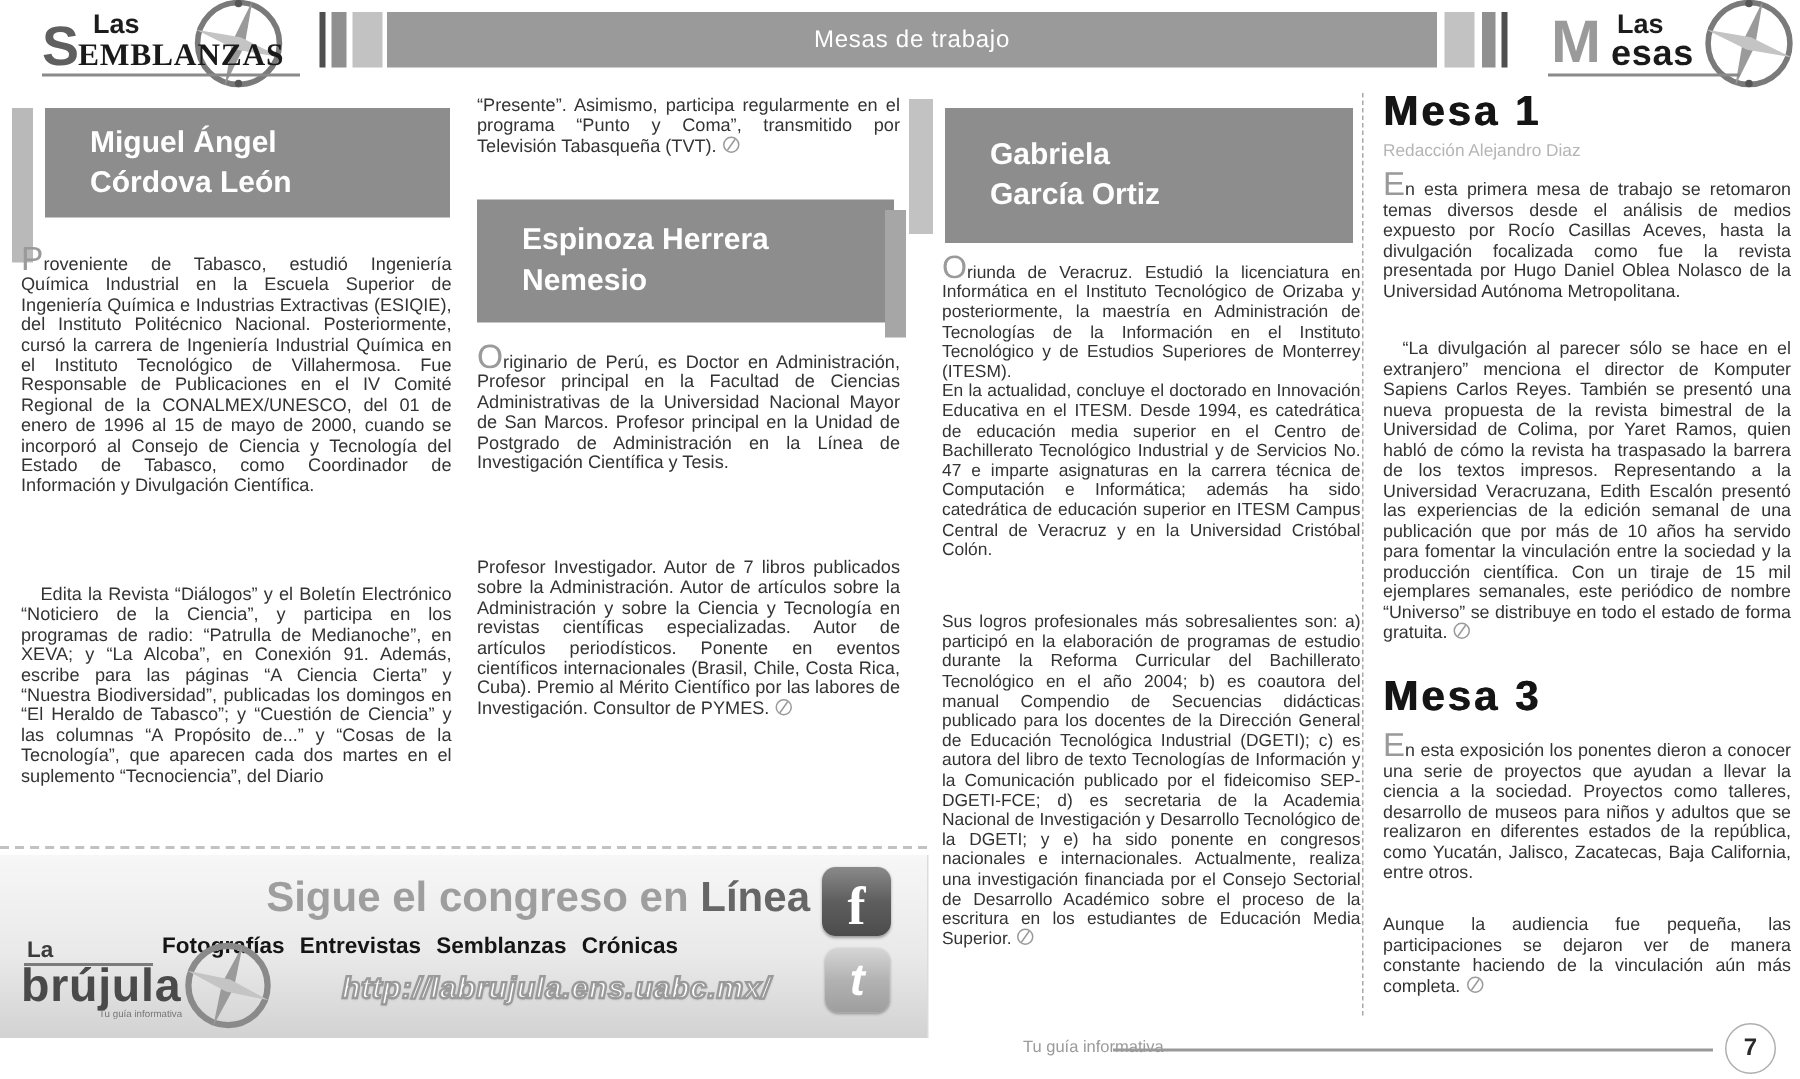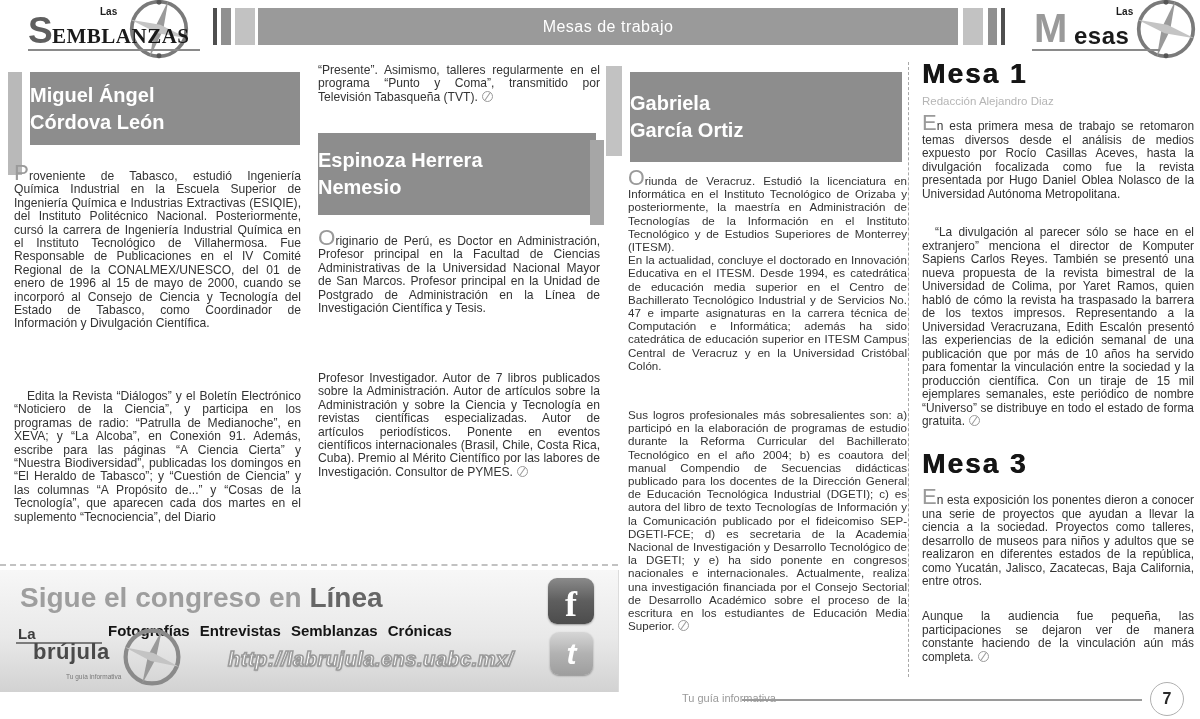--- a/index.html
+++ b/index.html
@@ -14,33 +14,33 @@
   
   .hdr-bar{position:absolute;top:8px;height:37px;}
   .bar-dark{background:#4f4f4f;}
   .bar-med{background:#909090;}
   .bar-light{background:#c2c2c2;}
   .center-bar{
     position:absolute;left:258px;top:8px;width:700px;height:37px;
     background:#9a9a9a;color:#fff;font-size:16px;
     display:flex;align-items:center;justify-content:center;letter-spacing:.5px;
   }
-  .logo-small{font-size:10px;font-weight:bold;color:#1c1c1c;margin-left:38px;}
+  .logo-small{font-size:18px;font-weight:bold;color:#1c1c1c;}
   .logo-big-s{font-size:37px;font-weight:bold;color:#5f5f5f;line-height:1;}
   .logo-word{font-size:21px;font-weight:bold;color:#1a1a1a;letter-spacing:.5px;}
   .logo-big-m{font-size:40px;font-weight:bold;color:#9a9a9a;line-height:1;}
   .logo-underline{position:absolute;height:2px;background:#8a8a8a;}
   .compass{position:absolute;}
 
   
   .name-box{
     position:absolute;background:#8d8d8d;color:#fff;
     font-weight:bold;font-size:20px;line-height:1.35;
     display:flex;flex-direction:column;justify-content:center;
-    box-sizing:border-box;
+    padding-left:30px;box-sizing:border-box;
   }
   .accent-bar{position:absolute;background:#b9b9b9;}
 
   
   .bio{position:absolute;color:#333;text-align:justify;}
   .bio p{margin:0;}
   .c1{left:14px;width:287px;font-size:12.1px;line-height:13.4px;}
   .c2{left:318px;width:282px;font-size:12.1px;line-height:13.4px;}
   .c3{left:628px;width:279px;font-size:11.6px;line-height:13.2px;}
   .c4{left:922px;width:272px;font-size:11.9px;line-height:13.5px;}
@@ -63,39 +63,39 @@
 
   .v-divider{position:absolute;left:908px;top:62px;height:615px;border-left:1px dashed #a8a8a8;}
 
   
   .footer-dash{position:absolute;left:0;top:564px;width:618px;border-top:2px dashed #c2c2c2;}
   .footer-box{
     position:absolute;left:0;top:570px;width:618px;height:122px;
     background:linear-gradient(#f7f7f7,#e9e9e9 55%,#d2d2d2);
     border-right:1px solid #dcdcdc;
   }
-  .follow-line1{position:absolute;left:20px;top:12px;width:520px;text-align:left;
+  .follow-line1{position:absolute;left:20px;top:12px;width:520px;text-align:right;
     font-size:28px;font-weight:bold;color:#9e9e9e;}
   .follow-line1 .strong{color:#666;}
   .follow-line2{position:absolute;left:20px;top:52px;width:520px;text-align:center;
     font-size:15px;font-weight:bold;color:#151515;word-spacing:6px;}
   .social{
     position:absolute;border-radius:9px;color:#fff;text-align:center;
     font-weight:bold;box-shadow:0 1px 2px rgba(0,0,0,.35);
   }
   .fb{left:548px;top:8px;width:46px;height:46px;
     background:linear-gradient(#8a8a8a,#5e5e5e 50%,#4c4c4c);
     font-size:36px;line-height:52px;font-family:"Liberation Serif",serif;}
   .tw{left:550px;top:62px;width:43px;height:43px;
     background:linear-gradient(#d6d6d6,#b2b2b2 50%,#9e9e9e);
     font-size:30px;line-height:44px;font-style:italic;}
   .brand{position:absolute;left:14px;top:55px;width:170px;height:65px;}
   .brand-la{position:absolute;left:4px;top:0;font-size:15px;font-weight:bold;color:#3c3c3c;}
   .brand-la-line{position:absolute;left:2px;top:17px;width:86px;height:1.5px;background:#7c7c7c;}
-  .brand-word{position:absolute;left:0;top:14px;font-size:22px;font-weight:bold;color:#4a4a4a;letter-spacing:.5px;margin-left:19px;}
+  .brand-word{position:absolute;left:0;top:14px;font-size:31px;font-weight:bold;color:#4a4a4a;letter-spacing:.5px;}
   .brand-tag{position:absolute;left:52px;top:48px;font-size:6.5px;color:#777;}
   .url-text{
     position:absolute;left:228px;top:78px;width:390px;text-align:left;
     font-size:20px;font-weight:bold;font-style:italic;color:#fff;
     -webkit-text-stroke:1.6px #9a9a9a;letter-spacing:.5px;
     text-shadow:0 1px 2px rgba(0,0,0,.25);
   }
 
   
   .bottom-tag{position:absolute;left:682px;top:692px;font-size:11px;color:#9a9a9a;}
@@ -158,21 +158,21 @@
   <span>Córdova León</span>
 </div>
 <div class="bio c1" style="top:166px;">
   <p class="dropcap">Proveniente de Tabasco, estudió Ingeniería Química Industrial en la Escuela Superior de Ingeniería Química e Industrias Extractivas (ESIQIE), del Instituto Politécnico Nacional. Posteriormente, cursó la carrera de Ingeniería Industrial Química en el Instituto Tecnológico de Villahermosa. Fue Responsable de Publicaciones en el IV Comité Regional de la CONALMEX/UNESCO, del 01 de enero de 1996 al 15 de mayo de 2000, cuando se incorporó al Consejo de Ciencia y Tecnología del Estado de Tabasco, como Coordinador de Información y Divulgación Científica.</p>
 </div>
 <div class="bio c1" style="top:390px;">
   <p class="indent">Edita la Revista “Diálogos” y el Boletín Electrónico “Noticiero de la Ciencia”, y participa en los programas de radio: “Patrulla de Medianoche”, en XEVA; y “La Alcoba”, en Conexión 91. Además, escribe para las páginas “A Ciencia Cierta” y “Nuestra Biodiversidad”, publicadas los domingos en “El Heraldo de Tabasco”; y “Cuestión de Ciencia” y las columnas “A Propósito de...” y “Cosas de la Tecnología”, que aparecen cada dos martes en el suplemento “Tecnociencia”, del Diario</p>
 </div>
 
 <div class="bio c2" style="top:64px;">
-  <p><span>“Presente”. Asimismo, talleres regularmente en el programa “Punto y Coma”, transmitido por Televisión Tabasqueña (TVT).</span><span class="end-icon"></span></p>
+  <p><span>“Presente”. Asimismo, participa regularmente en el programa “Punto y Coma”, transmitido por Televisión Tabasqueña (TVT).</span><span class="end-icon"></span></p>
 </div>
 <div class="name-box" style="left:318px;top:133px;width:278px;height:82px;">
   <span>Espinoza Herrera</span>
   <span>Nemesio</span>
 </div>
 <div class="accent-bar" style="left:590px;top:140px;width:14px;height:85px;background:#a6a6a6;"></div>
 <div class="bio c2" style="top:231px;">
   <p class="dropcap">Originario de Perú, es Doctor en Administración, Profesor principal en la Facultad de Ciencias Administrativas de la Universidad Nacional Mayor de San Marcos. Profesor principal en la Unidad de Postgrado de Administración en la Línea de Investigación Científica y Tesis.</p>
 </div>
 <div class="bio c2" style="top:372px;">

